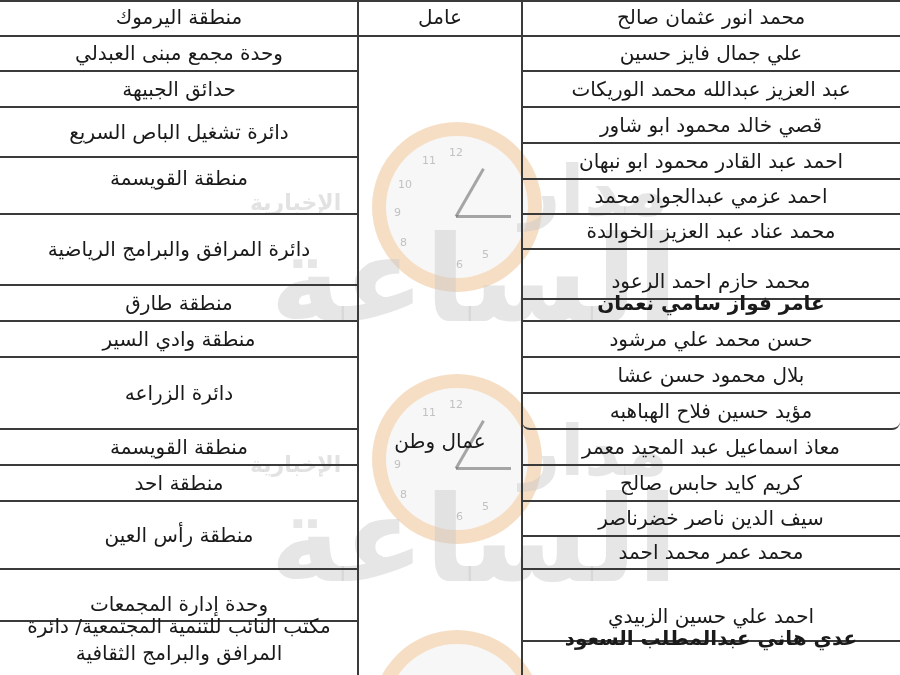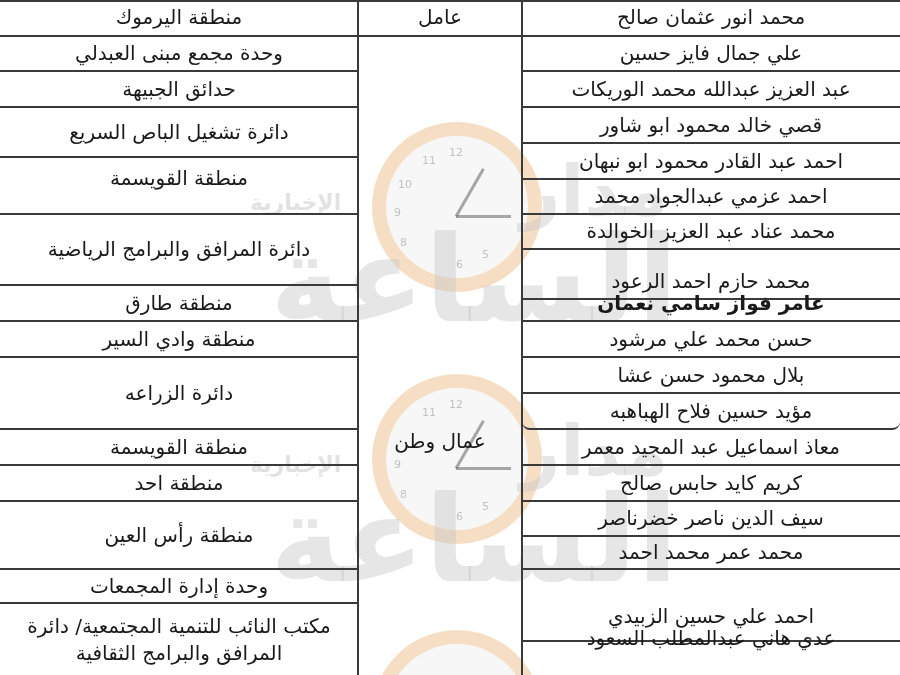--- a/index.html
+++ b/index.html
@@ -72,21 +72,21 @@
   <div class="cell" style="top:72px;height:36px;">حدائق الجبيهة</div>
   <div class="cell" style="top:108px;height:50px;">دائرة تشغيل الباص السريع</div>
   <div class="cell" style="top:144px;height:71px;">منطقة القويسمة</div>
   <div class="cell" style="top:215px;height:71px;">دائرة المرافق والبرامج الرياضية</div>
   <div class="cell" style="top:286px;height:36px;">منطقة طارق</div>
   <div class="cell" style="top:322px;height:36px;">منطقة وادي السير</div>
   <div class="cell" style="top:358px;height:72px;">دائرة الزراعه</div>
   <div class="cell" style="top:430px;height:36px;">منطقة القويسمة</div>
   <div class="cell" style="top:466px;height:36px;">منطقة احد</div>
   <div class="cell" style="top:502px;height:68px;">منطقة رأس العين</div>
-  <div class="cell" style="top:570px;height:34px;">وحدة إدارة المجمعات</div>
+  <div class="cell" style="top:588px;height:34px;">وحدة إدارة المجمعات</div>
   <div class="cell" style="top:604px;height:71px;border-bottom:none;padding:0 14px;">مكتب النائب للتنمية المجتمعية/ دائرة المرافق والبرامج الثقافية</div>
 </div>
 
 <div class="col" style="left:358px;width:164px;">
   <div class="cell" style="top:0;height:37px;">عامل</div>
   <div class="cell" style="top:37px;height:638px;border-bottom:none;padding-top:170px;">عمال وطن</div>
 </div>
 
 <div class="col" style="left:522px;width:378px;">
   <div class="cell" style="top:0;height:37px;">محمد انور عثمان صالح</div>
@@ -99,19 +99,19 @@
   <div class="cell" style="top:264px;height:36px;">محمد حازم احمد الرعود</div>
   <div class="cell" style="top:286px;height:36px;font-weight:bold;">عامر فواز سامي نعمان</div>
   <div class="cell" style="top:322px;height:36px;">حسن محمد علي مرشود</div>
   <div class="cell" style="top:358px;height:36px;">بلال محمود حسن عشا</div>
   <div class="cell" style="top:394px;height:36px;border-radius:8px;">مؤيد حسين فلاح الهباهبه</div>
   <div class="cell" style="top:430px;height:36px;">معاذ اسماعيل عبد المجيد معمر</div>
   <div class="cell" style="top:466px;height:36px;">كريم كايد حابس صالح</div>
   <div class="cell" style="top:502px;height:35px;">سيف الدين ناصر خضرناصر</div>
   <div class="cell" style="top:537px;height:33px;">محمد عمر محمد احمد</div>
   <div class="cell" style="top:570px;height:50px;margin-top:22px;">احمد علي حسين الزبيدي</div>
-  <div class="cell" style="top:604px;height:69px;border-bottom:none;">عدي هاني عبدالمطلب السعود</div>
+  <div class="cell" style="top:604px;height:69px;border-bottom:none;font-weight:bold;">عدي هاني عبدالمطلب السعود</div>
 </div>
 
 <div class="vline" style="left:357px;"></div>
 <div class="vline" style="left:521px;"></div>
 
 <div style="position:absolute;left:358px;width:164px;top:35px;height:2px;background:#3a3a3a;"></div>
 
 </body></html>

